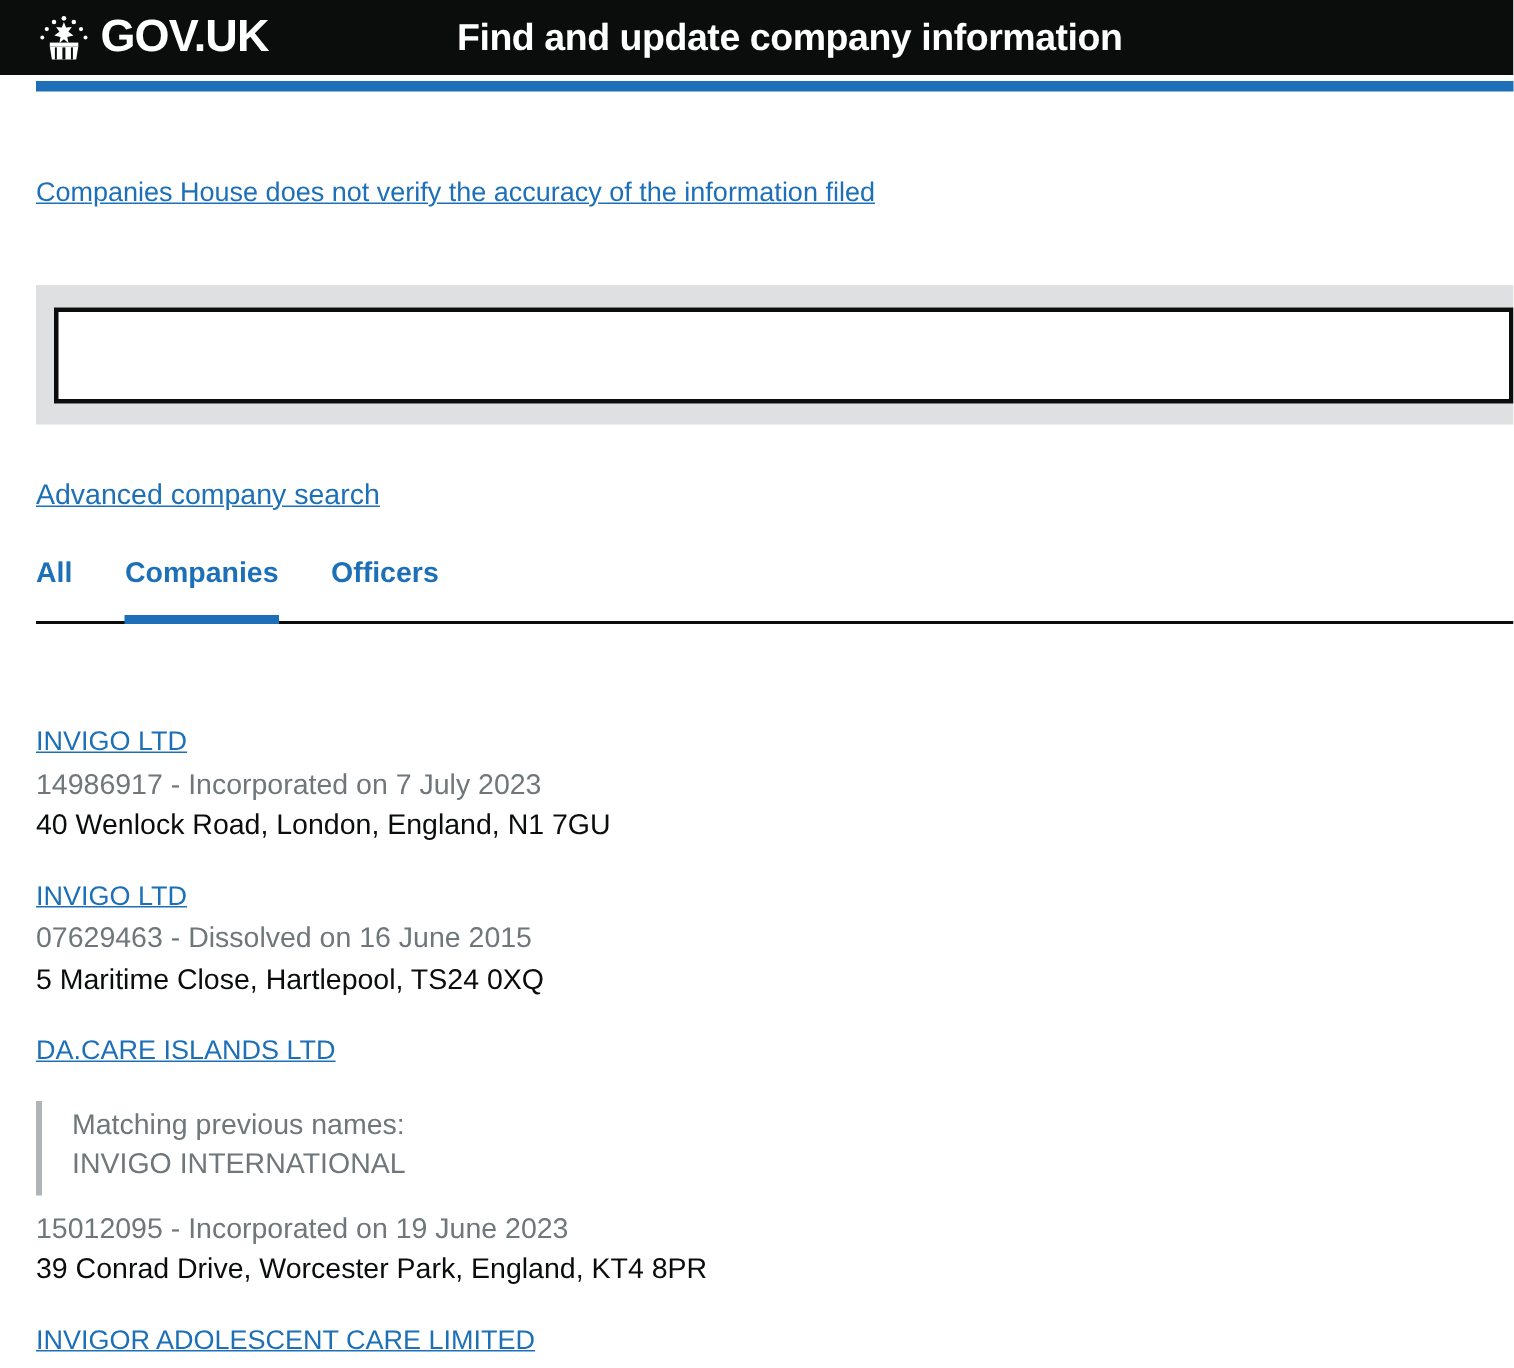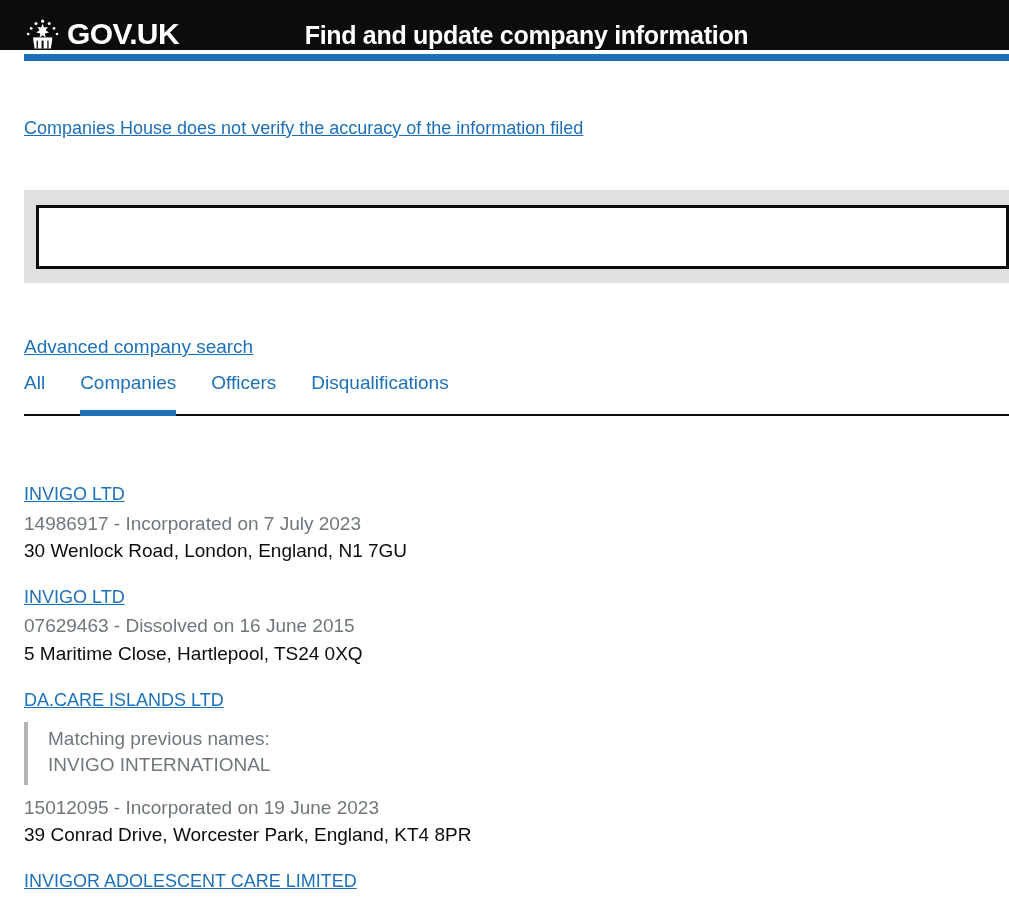--- a/index.html
+++ b/index.html
@@ -15,21 +15,21 @@
     font-family: "Liberation Sans", sans-serif;
     -webkit-font-smoothing: antialiased;
   }
 
   
   .govuk-header {
     position: relative;
     height: 50px;
     background: #0b0c0c;
     display: flex;
-    align-items: flex-end;
+    align-items: center;
   }
   .header-logo {
     display: flex;
     align-items: center;
     margin-left: 24px;
     text-decoration: none;
     color: #ffffff;
   }
   .crown-icon {
     width: 38px;
@@ -111,21 +111,21 @@
     color: #0b0c0c;
     padding: 4px 8px;
     outline: none;
     border-radius: 0;
     -webkit-appearance: none;
   }
 
   
   .advanced-link-wrap {
     position: absolute;
-    top: 286px;
+    top: 270px;
     left: 24px;
   }
   .advanced-link-wrap a {
     font-size: 19px;
     color: #1d70b8;
     text-decoration: underline;
   }
 
   
   .tabs {
@@ -137,20 +137,21 @@
     height: 48px;
     box-sizing: border-box;
   }
   .tabs-list {
     display: flex;
     align-items: flex-end;
     list-style: none;
     margin: 0;
     padding: 0;
     height: 100%;
+    font-weight: bold;
   }
   .tab-item {
     margin-right: 35px;
     padding-bottom: 12px;
     height: 100%;
     box-sizing: border-box;
     position: relative;
   }
   .tab-item a {
     font-size: 19px;
@@ -186,21 +187,21 @@
     font-size: 18px;
     color: #1d70b8;
     text-decoration: underline;
     display: inline-block;
     line-height: 1.2;
     margin-bottom: 5px;
   }
   .prev-names {
     border-left: 4px solid #b1b4b6;
     padding: 4px 0 6px 20px;
-    margin: 6px 0 10px 0;
+    margin: 18px 0 10px 0;
   }
   .prev-names-label,
   .prev-names-value {
     font-size: 19px;
     color: #6f777b;
     line-height: 1.38;
     display: block;
   }
   .result-meta {
     font-size: 19px;
@@ -263,32 +264,29 @@
     <ul class="tabs-list">
       <li class="tab-item">
         <a href="#">All</a>
       </li>
       <li class="tab-item active">
         <a href="#">Companies</a>
       </li>
       <li class="tab-item">
         <a href="#">Officers</a>
       </li>
-      <li class="tab-item">
-        <a href="#">Disqualifications</a>
-      </li>
     </ul>
   </div>
 
   <ul class="results">
 
     <li class="result-item">
       <a href="#" class="result-title">INVIGO LTD</a>
       <span class="result-meta">14986917 - Incorporated on 7 July 2023</span>
-      <span class="result-address">30 Wenlock Road, London, England, N1 7GU</span>
+      <span class="result-address">40 Wenlock Road, London, England, N1 7GU</span>
     </li>
 
     <li class="result-item">
       <a href="#" class="result-title">INVIGO LTD</a>
       <span class="result-meta">07629463 - Dissolved on 16 June 2015</span>
       <span class="result-address">5 Maritime Close, Hartlepool, TS24 0XQ</span>
     </li>
 
     <li class="result-item">
       <a href="#" class="result-title">DA.CARE ISLANDS LTD</a>

